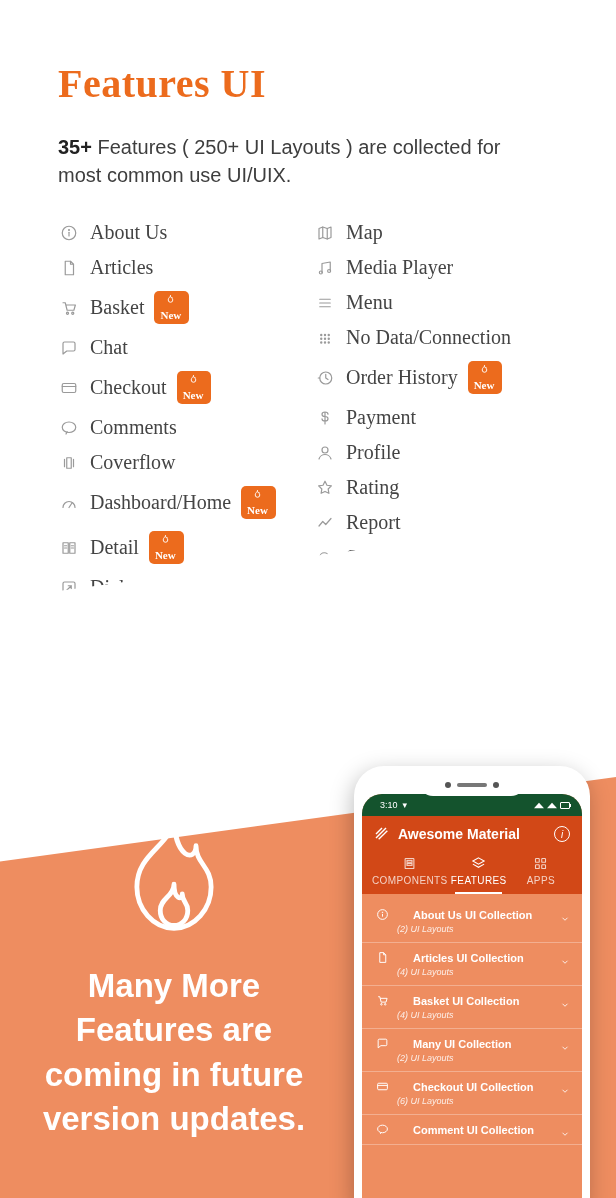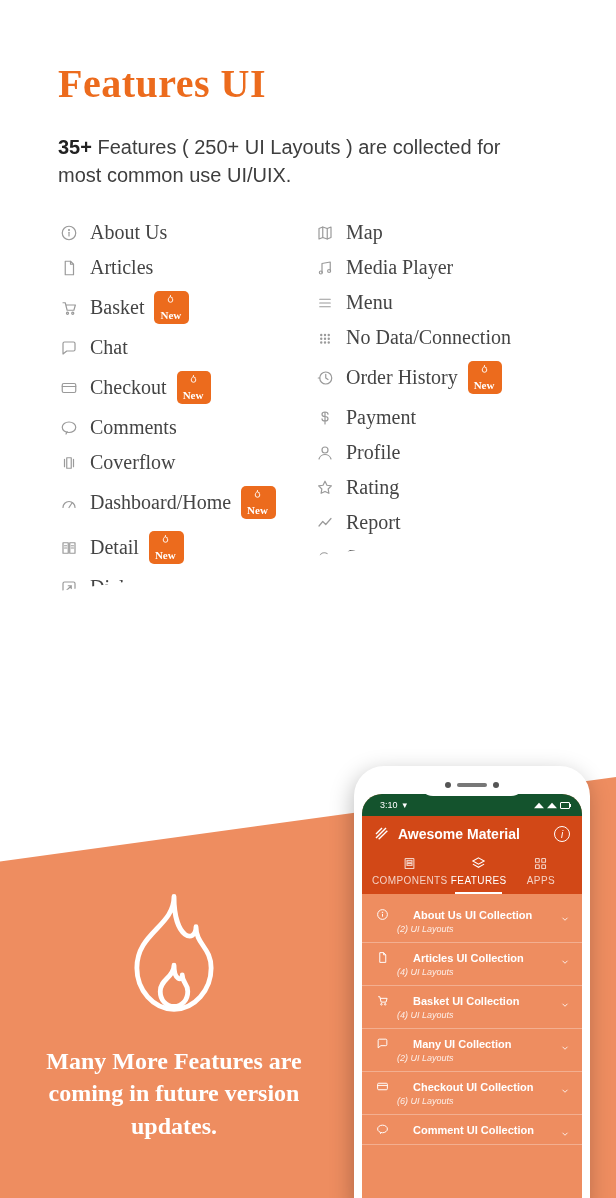--- a/index.html
+++ b/index.html
@@ -31,21 +31,21 @@
     background: #ee8d60;
   }
   .promo-back::before {
     content:""; position:absolute; top:-170px; left:-60px; right:-60px; height:260px;
     background:#fff; transform: rotate(-7.8deg);
   }
 
   .promo-msg { position:absolute; left: 24px; bottom: 56px; width: 300px; text-align:center; color:#fff; }
   .flame { width:110px; height:140px; margin: 0 auto 18px; display:block; }
   .flame svg { width:100%; height:100%; stroke:#fff; fill:none; stroke-width:3.5; stroke-linecap:round; stroke-linejoin:round; }
-  .promo-text { font-family: Liberation Serif, serif; font-size: 24px; line-height:1.35; font-weight:600; }
+  .promo-text { font-family: Liberation Sans, sans-serif; font-size: 33px; line-height:1.35; font-weight:600; }
 
   
   .phone { position:absolute; right: 26px; bottom: -8px; width: 236px; height: 440px; border-radius: 30px 30px 0 0;
            background:#fff; box-shadow: -2px 6px 22px rgba(0,0,0,.25); padding: 10px 8px 0 8px; }
   .notch-bar { position:relative; height:18px; }
   .notch { position:absolute; top:-2px; left:50%; transform:translateX(-50%); width:106px; height:22px; background:#fff; border-radius:0 0 14px 14px; z-index:3; display:flex; align-items:center; justify-content:center; gap:6px; }
   .notch .dot { width:6px; height:6px; border-radius:50%; background:#555; }
   .notch .slot { width:30px; height:4px; border-radius:3px; background:#777; }
   .screen { position: relative; height: 420px; border-radius: 20px 20px 0 0; overflow:hidden; background:#ee8d60; }
   .status { height:22px; background:#14532d; color:#fff; font-size:9px; display:flex; align-items:center; justify-content:space-between; padding:0 12px 0 18px; }

